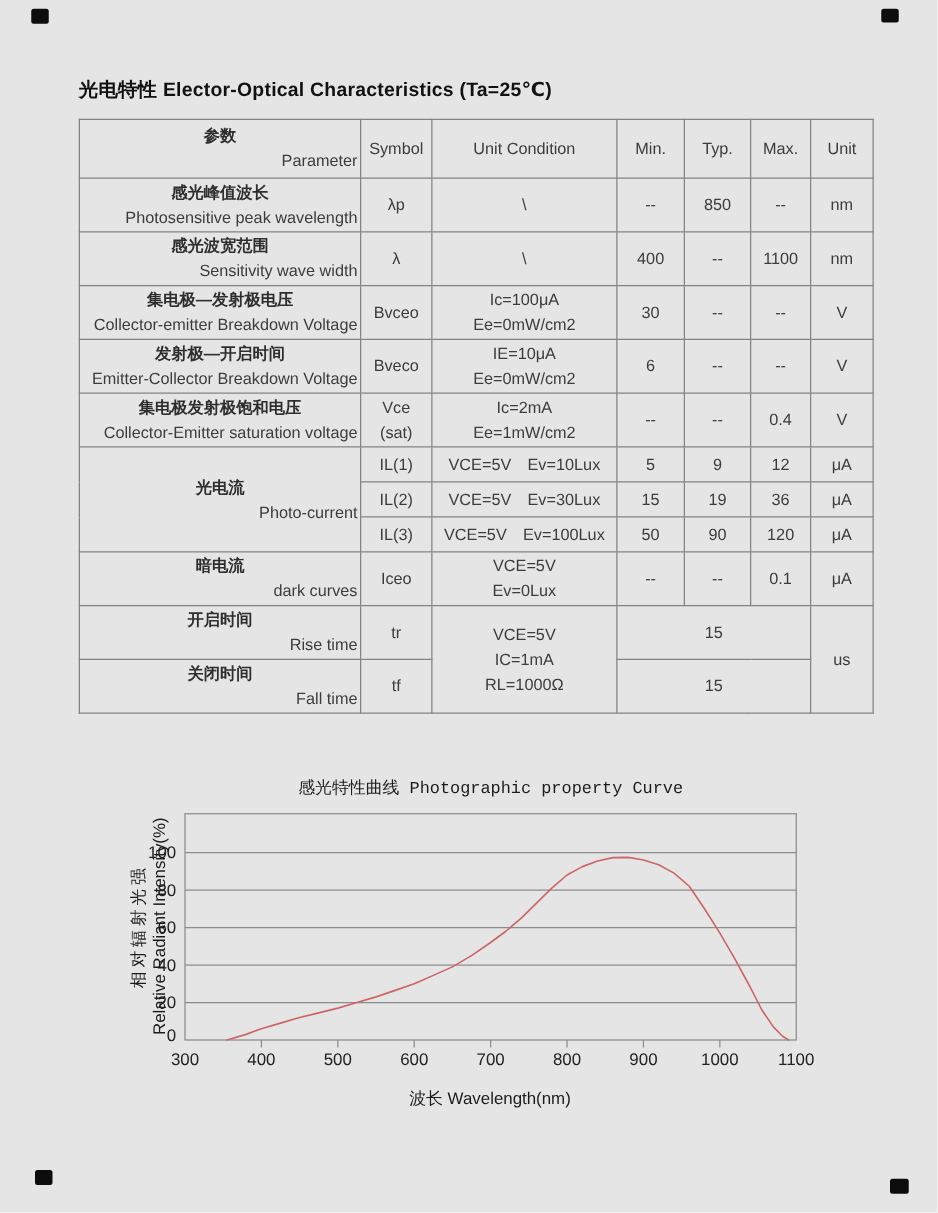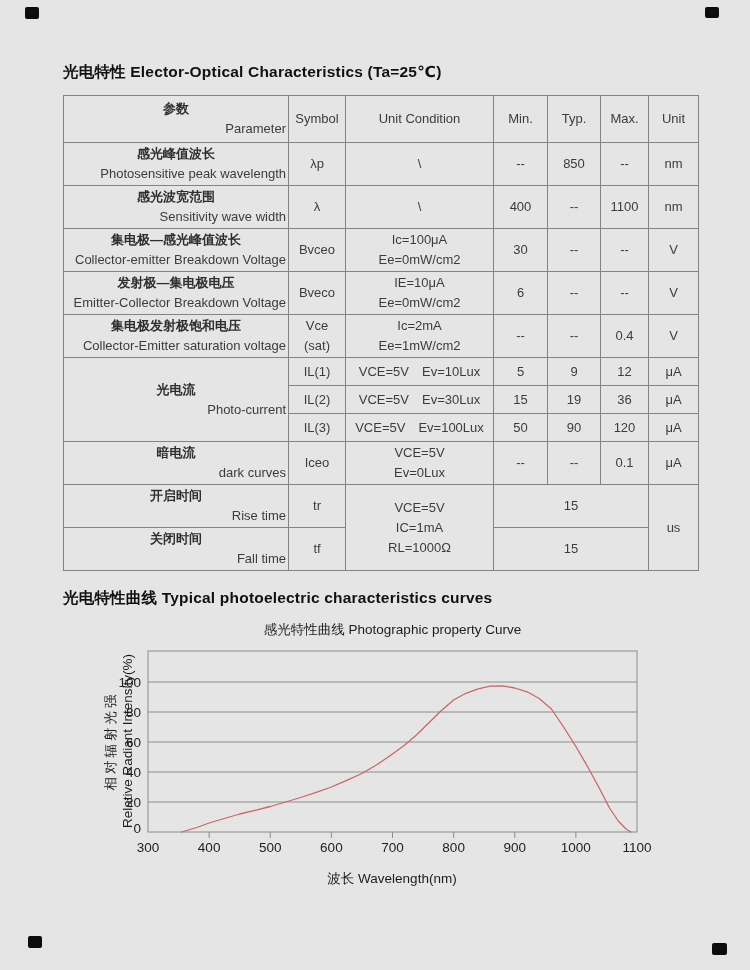--- a/index.html
+++ b/index.html
@@ -20,21 +20,21 @@
     border:1px solid #838383;text-align:center;vertical-align:middle;
     padding:1px 2px;font-size:13px;color:#3c3c3c;line-height:20px;
     overflow:hidden;
   }
   .zh{display:block;font-weight:bold;color:#2e2e2e;}
   .en{display:block;font-weight:normal;text-align:right;}
   .h-head{height:47px;} .h-std{height:43px;} .h-il{height:28px;}
   .h-iceo{height:43px;} .h-time{height:42px;}
   #chart-title{
     position:absolute;left:148px;top:621px;width:489px;text-align:center;
-    font-size:13.5px;color:#1c1c1c;white-space:nowrap;
+    font-size:13.5px;color:#1c1c1c;white-space:nowrap;font-family:Liberation Mono, monospace;
   }
   #curve-svg{position:absolute;left:85px;top:645px;}
 </style>
 </head>
 <body>
 <div id="page">
 
   <div class="corner-mark" style="left:25px;top:7px;width:14px;height:12px;"></div>
   <div class="corner-mark" style="left:705px;top:7px;width:14px;height:11px;"></div>
   <div class="corner-mark" style="left:28px;top:936px;width:14px;height:12px;"></div>
@@ -84,36 +84,36 @@
       </td>
       <td>λ</td>
       <td>\</td>
       <td>400</td>
       <td>--</td>
       <td>1100</td>
       <td>nm</td>
     </tr>
     <tr class="h-std">
       <td>
-        <span class="zh">集电极—感光峰值波长</span>
+        <span class="zh">集电极—发射极电压</span>
         <span class="en">Collector-emitter Breakdown Voltage</span>
       </td>
       <td>Bvceo</td>
       <td>
         <span>Ic=100μA</span><br>
         <span>Ee=0mW/cm2</span>
       </td>
       <td>30</td>
       <td>--</td>
       <td>--</td>
       <td>V</td>
     </tr>
     <tr class="h-std">
       <td>
-        <span class="zh">发射极—集电极电压</span>
+        <span class="zh">发射极—开启时间</span>
         <span class="en">Emitter-Collector Breakdown Voltage</span>
       </td>
       <td>Bveco</td>
       <td>
         <span>IE=10μA</span><br>
         <span>Ee=0mW/cm2</span>
       </td>
       <td>6</td>
       <td>--</td>
       <td>--</td>
@@ -198,21 +198,20 @@
       <td>
         <span class="zh">关闭时间</span>
         <span class="en">Fall time</span>
       </td>
       <td>tf</td>
       <td colspan="3">15</td>
     </tr>
   </tbody>
     </table>
 
-  <div class="heading" style="top:588px;">光电特性曲线 Typical photoelectric characteristics curves</div>
 
   <div id="chart-title">感光特性曲线  Photographic property Curve</div>
 
   <svg id="curve-svg" width="580" height="260" viewBox="0 0 580 260">
     <rect id="plot-box" x="63" y="6" width="489" height="181" fill="none" stroke="#8c8c8c" stroke-width="1"></rect>
     <g id="grid-layer">
         <line x1="63" y1="157" x2="552" y2="157" stroke="#8c8c8c" stroke-width="1"></line>
         <line x1="63" y1="127" x2="552" y2="127" stroke="#8c8c8c" stroke-width="1"></line>
         <line x1="63" y1="97" x2="552" y2="97" stroke="#8c8c8c" stroke-width="1"></line>
         <line x1="63" y1="67" x2="552" y2="67" stroke="#8c8c8c" stroke-width="1"></line>

